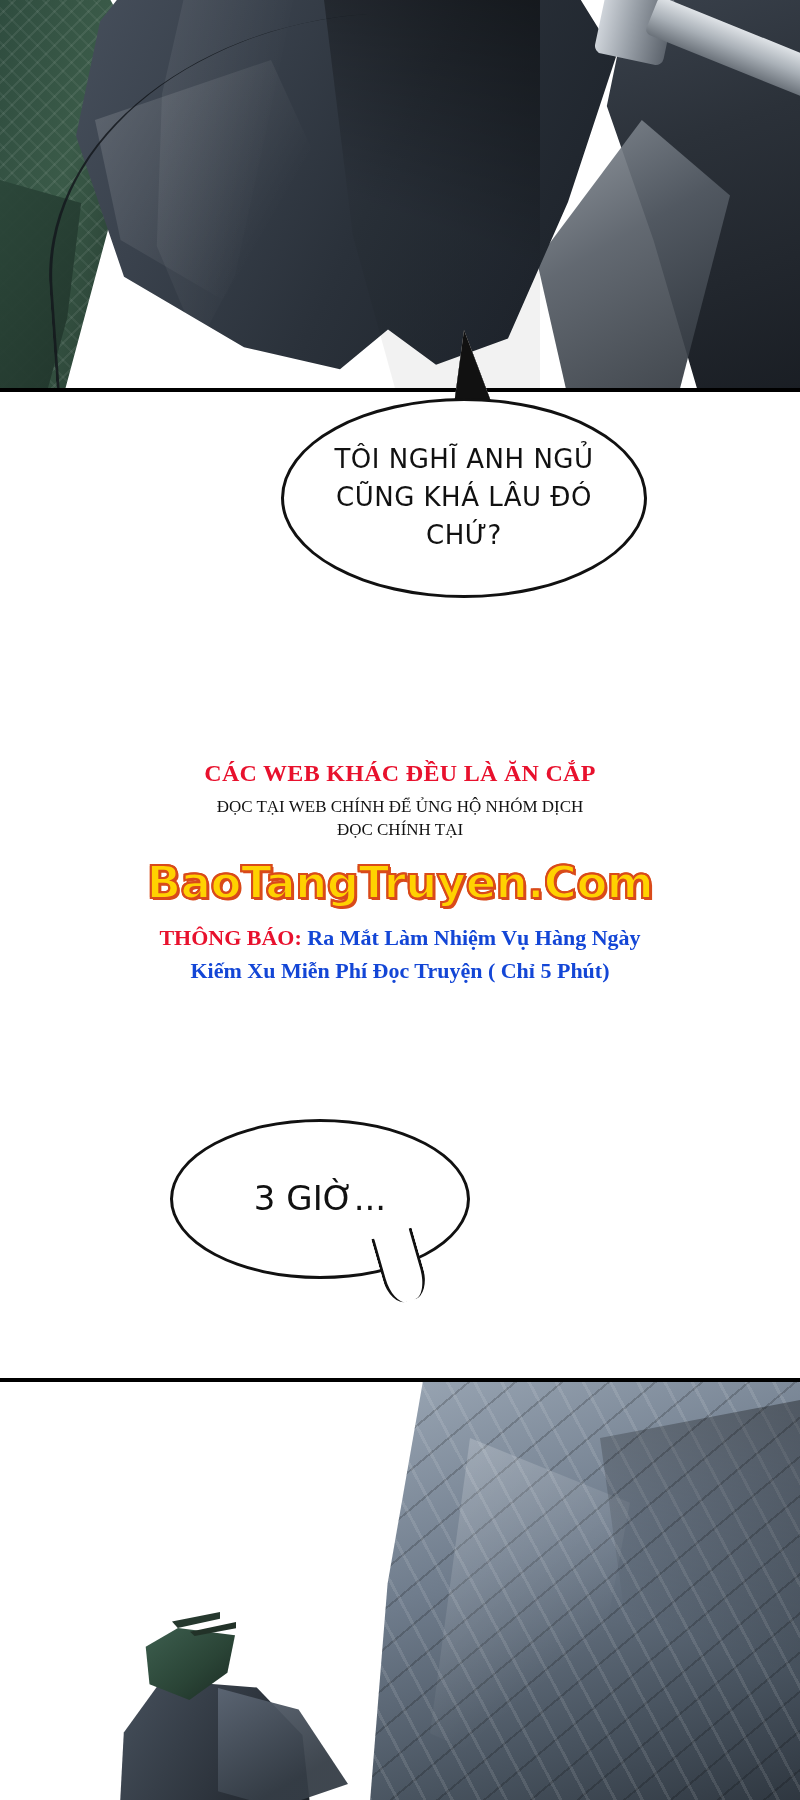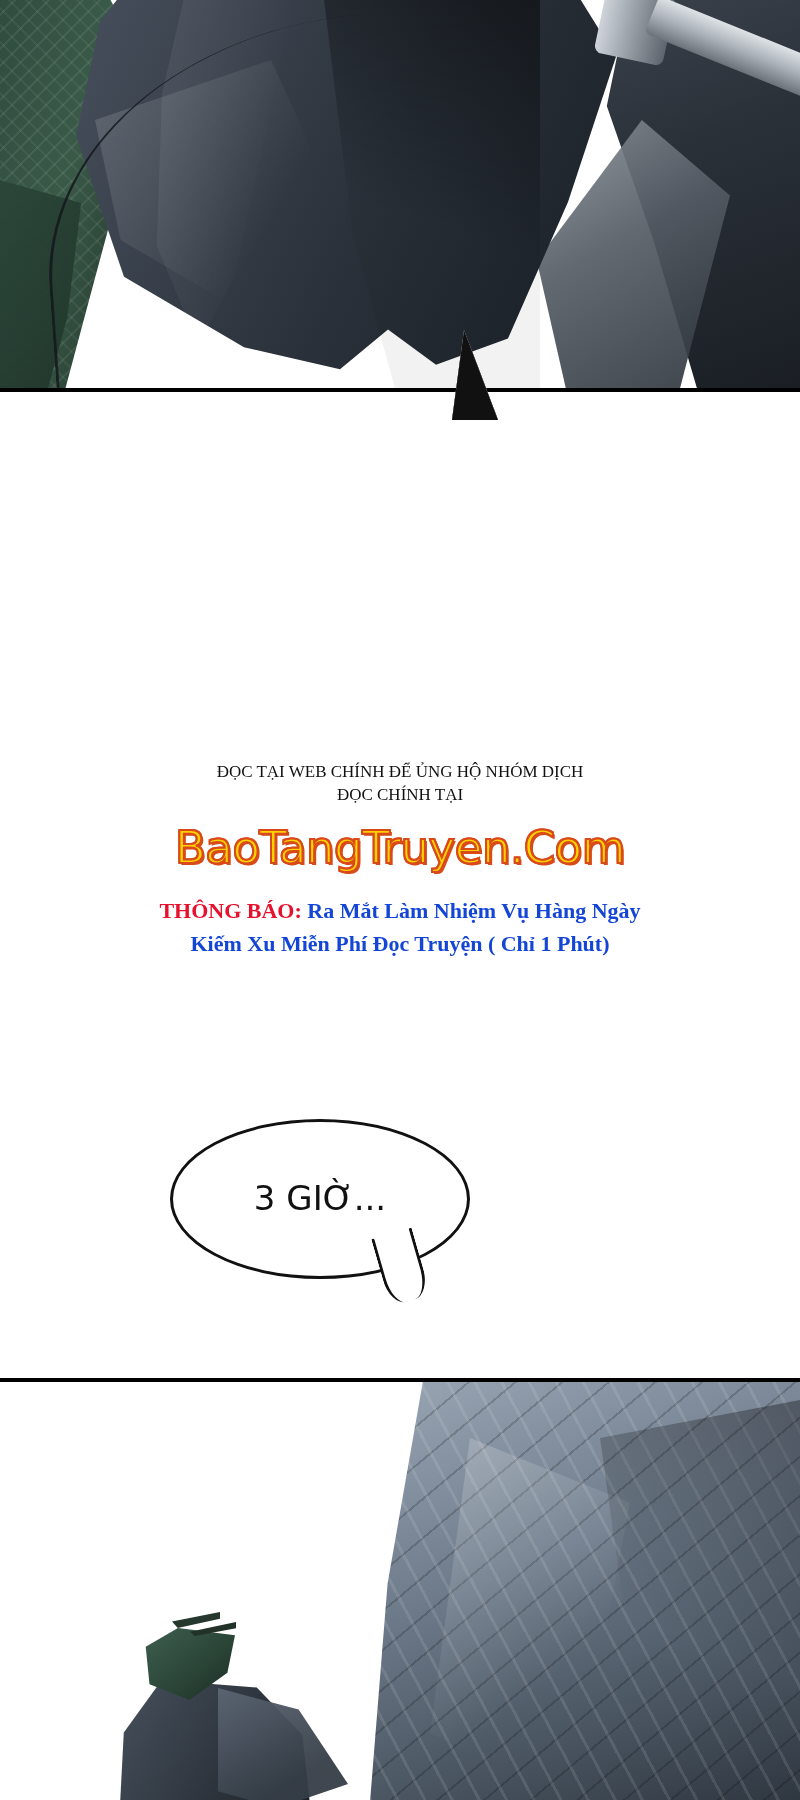--- a/index.html
+++ b/index.html
@@ -230,33 +230,33 @@
     margin-bottom: 8px;
   }
   .ad-line-2, .ad-line-3, .ad-line-4 {
     color: #111111;
     font-size: 17px;
     line-height: 1.38;
   }
   .ad-brand {
     margin-top: 14px;
     font-family: "DejaVu Sans", sans-serif;
-    font-weight: normal;
+    font-weight: bold;
     font-size: 45px;
     letter-spacing: -0.5px;
     color: #ffd200;
     -webkit-text-stroke: 2px #d94a1a;
     text-shadow:
       2px 2px 0 #d94a1a,
       -1px -1px 0 #d94a1a,
       1px -1px 0 #d94a1a,
       -1px 1px 0 #d94a1a;
   }
   .ad-notice {
-    margin-top: 20px;
+    margin-top: 12px;
     font-size: 22px;
     font-weight: bold;
     line-height: 1.5;
   }
   .ad-notice-label { color: #e8112d; }
   .ad-notice-text { color: #1346d6; }
 
   
   #bubble-2 {
     left: 170px;
@@ -416,28 +416,34 @@
       <div class="art-cloak-fold-b"></div>
       <div class="art-cloak-hl"></div>
       <div class="art-outline"></div>
       <div class="art-staff"></div>
       <div class="art-staff2"></div>
     </div>
     <div class="panel-top-border"></div>
   </div>
 
   <div class="tail" id="tail-1"></div>
+  <div class="bubble" id="bubble-1">
+    <div class="bubble-text">TÔI NGHĨ ANH NGỦ
+CŨNG KHÁ LÂU ĐÓ
+CHỨ?</div>
+  </div>
 
   <div class="ad-block">
+    <div class="ad-line-1">CÁC WEB KHÁC ĐỀU LÀ ĂN CẮP</div>
     <div class="ad-line-2">ĐỌC TẠI WEB CHÍNH ĐỂ ỦNG HỘ NHÓM DỊCH</div>
     <div class="ad-line-4">ĐỌC CHÍNH TẠI</div>
     <div class="ad-brand">BaoTangTruyen.Com</div>
     <div class="ad-notice">
       <span class="ad-notice-label">THÔNG BÁO:</span><span class="ad-notice-text"> Ra Mắt Làm Nhiệm Vụ Hàng Ngày</span><br>
-      <span class="ad-notice-text">Kiếm Xu Miễn Phí Đọc Truyện ( Chỉ 1 Phút)</span>
+      <span class="ad-notice-text">Kiếm Xu Miễn Phí Đọc Truyện ( Chỉ 5 Phút)</span>
     </div>
   </div>
 
   <div class="bubble" id="bubble-2">
     <div class="bubble-text">3 GIỜ...</div>
   </div>
   <div class="tail-link" id="tail-2"></div>
 
   <div class="tail-link" id="tail-3"></div>
 

